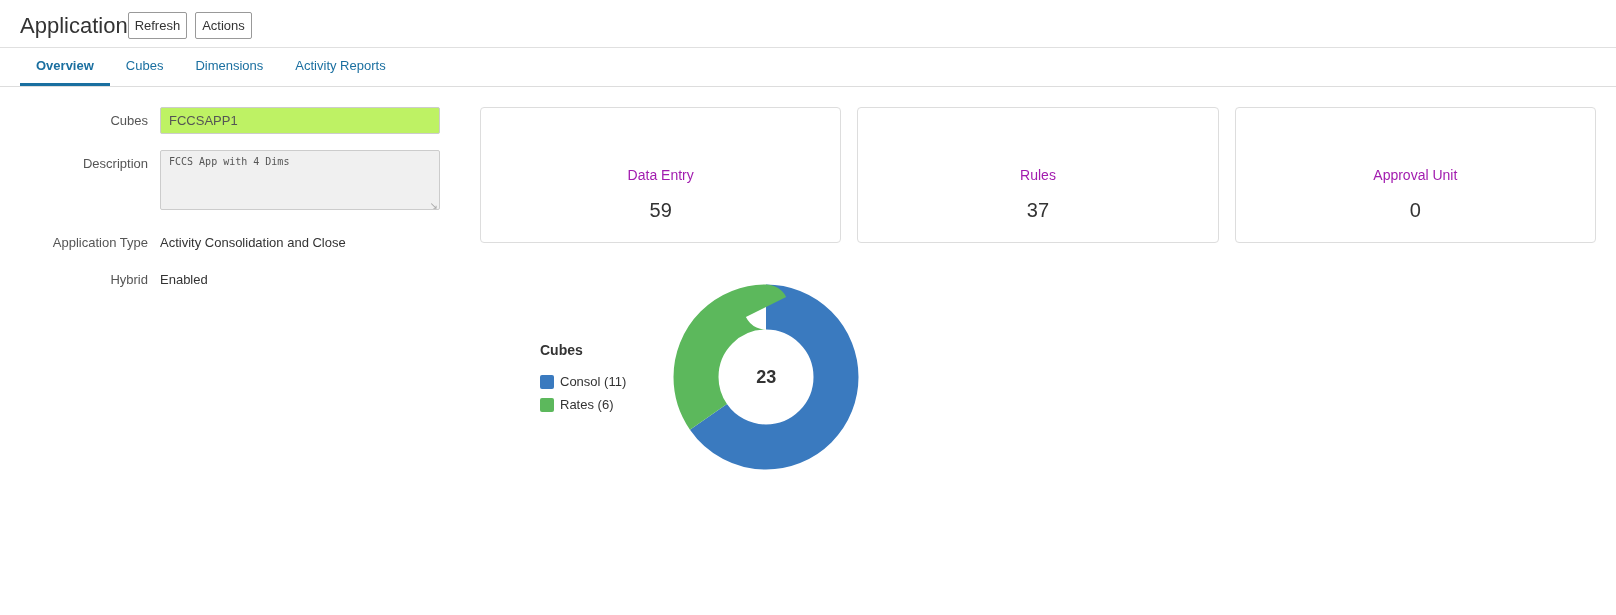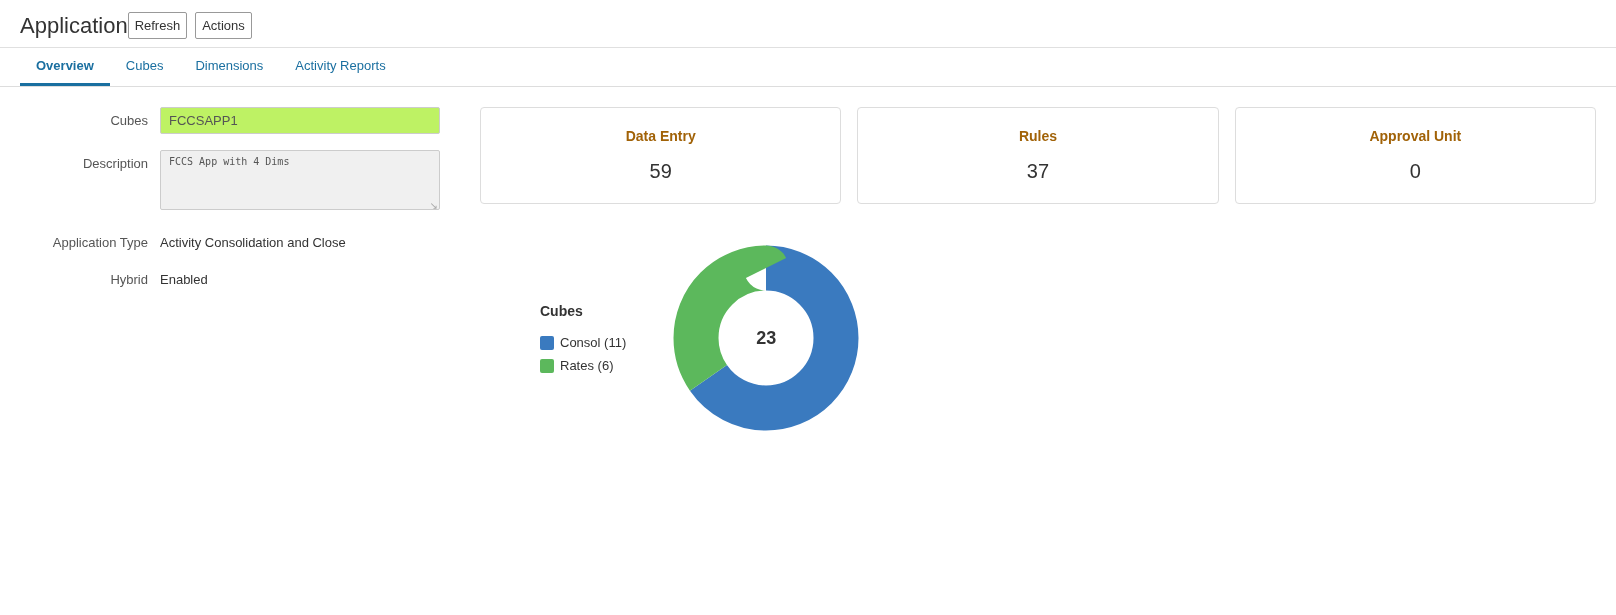--- a/index.html
+++ b/index.html
@@ -130,23 +130,24 @@
     }
     .stat-card {
       flex: 1;
       border: 1px solid #ddd;
       border-radius: 4px;
       padding: 20px;
       text-align: center;
     }
     .stat-label {
       font-size: 14px;
-      font-weight: bold;
-      color: #a16207;
+      font-weight: normal;
+      color: #a21caf;
       margin-bottom: 16px;
+      margin-top: 39px;
     }
     .stat-value {
       font-size: 20px;
       color: #333;
     }
 
     
     .chart-area {
       display: flex;
       align-items: center;

